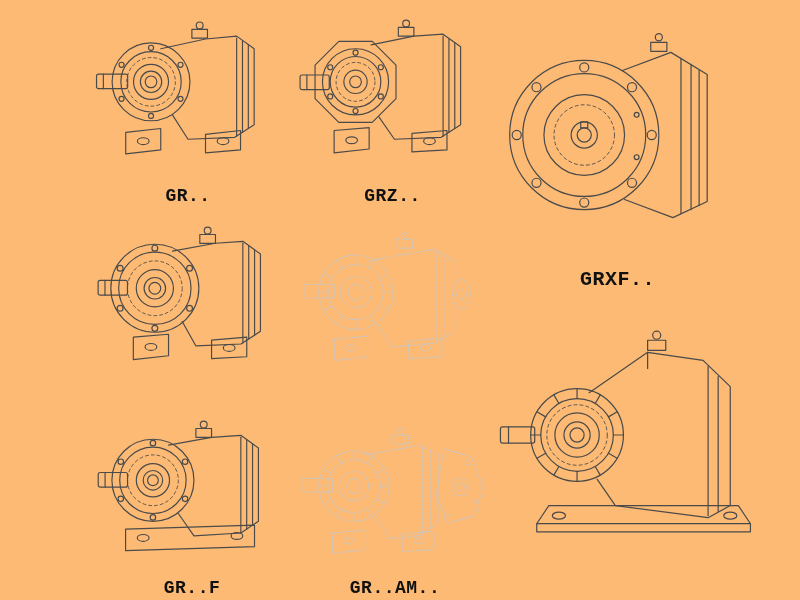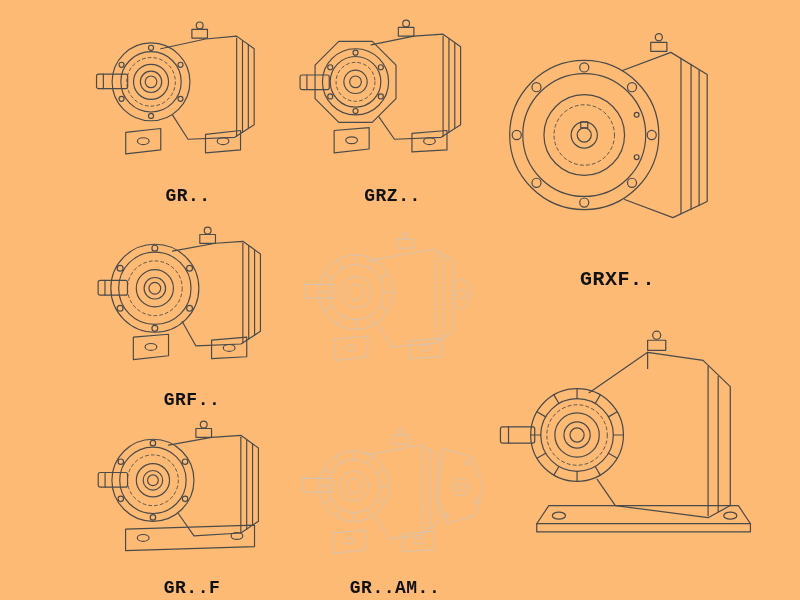--- a/index.html
+++ b/index.html
@@ -147,21 +147,20 @@
         <line x1="158" y1="35" x2="158" y2="130"></line>
         <line x1="164" y1="39" x2="164" y2="126"></line>
         <rect x="108" y="23" width="16" height="9"></rect>
         <circle cx="116" cy="19" r="3.5"></circle>
         <path d="M40 128 L76 125 L76 147 L40 151 Z"></path>
         <ellipse cx="58" cy="138" rx="6" ry="3.5"></ellipse>
         <path d="M120 131 L156 128 L156 148 L120 150 Z"></path>
         <ellipse cx="138" cy="139" rx="6" ry="3.5"></ellipse>
       </g>
     </svg>
-    <figcaption>GRF..</figcaption>
   </figure>
 
   <figure style="left:295px;top:212px;width:200px;">
     <svg width="200" height="176" viewBox="0 0 200 180">
       <g class="ln ghost">
         <rect x="8" y="74" width="30" height="14"></rect>
         <circle cx="60" cy="82" r="38"></circle>
         <circle cx="60" cy="82" r="28"></circle>
         <line x1="88" y1="82" x2="98" y2="82"></line>
           <line x1="84.2" y1="68" x2="92.9" y2="63"></line>

